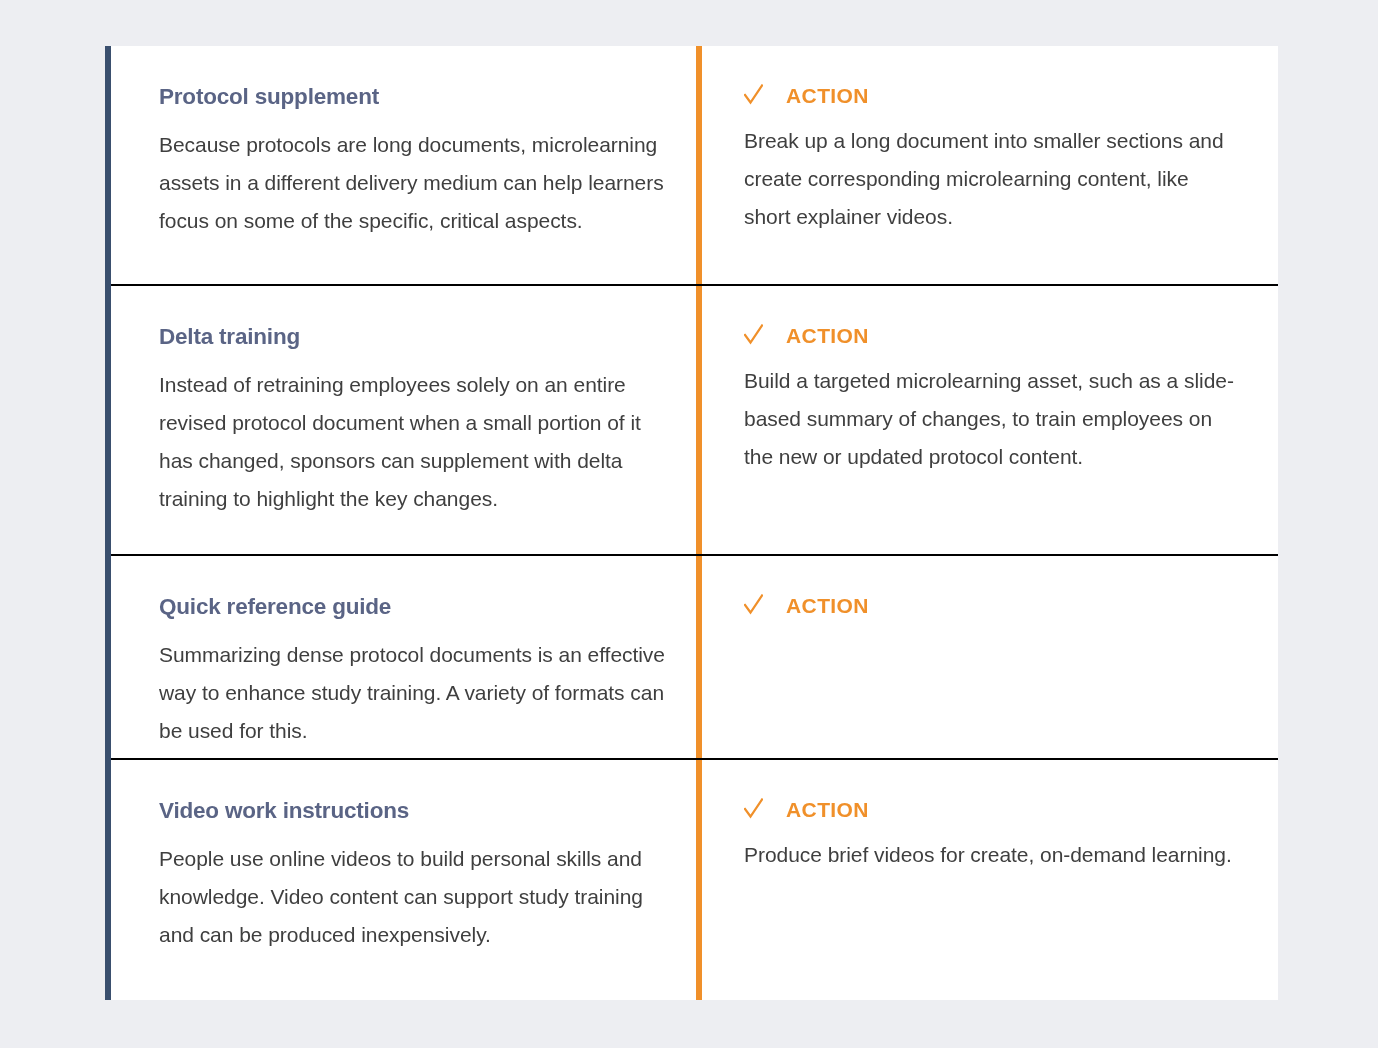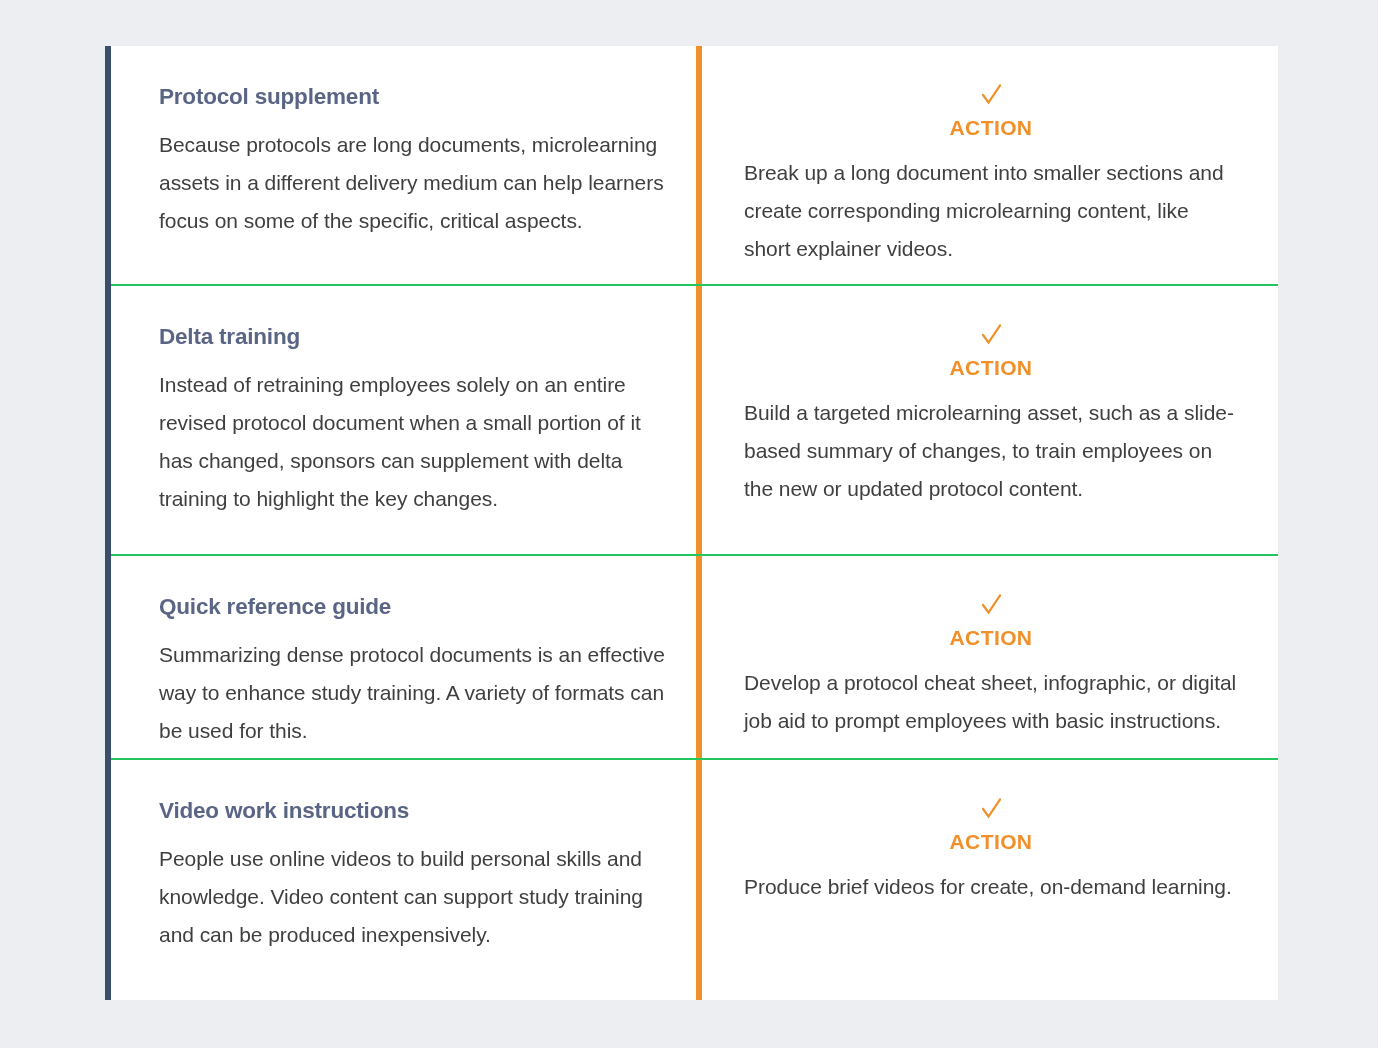--- a/index.html
+++ b/index.html
@@ -48,21 +48,21 @@
     position: relative;
     z-index: 2;
   }
 
   .row {
     display: flex;
     width: 100%;
     box-sizing: border-box;
   }
   .row + .row {
-    border-top: 2px solid #22c55e;
+    border-top: 2px solid #000000;
   }
 
   .row-1 { height: 238px; }
   .row-2 { height: 270px; }
   .row-3 { height: 204px; }
   .row-4 { height: 241px; }
 
   .cell {
     box-sizing: border-box;
     overflow: hidden;
@@ -91,28 +91,27 @@
     margin: 0;
     font-size: 21px;
     line-height: 38px;
     color: #3f3f3f;
     letter-spacing: -0.05px;
   }
 
   .action-label {
     margin: 0 0 15px 0;
     display: flex;
-    align-items: center;
-    gap: 11px;
+    align-items: flex-start;
+    gap: 23px;
     font-size: 21px;
     font-weight: bold;
     color: #f0902a;
     letter-spacing: 0.4px;
     line-height: 1.1;
-    flex-direction: column;
   }
   .check-icon {
     display: inline-block;
     width: 19px;
     height: 21px;
     flex: 0 0 19px;
     line-height: 0;
   }
   .check-icon svg { display: block; }
   .action-word { display: inline-block; }
@@ -171,21 +170,20 @@
         </div>
         <div class="cell cell-right">
           <div class="action-label">
             <span class="check-icon">
               <svg width="19" height="21" viewBox="0 0 19 21" xmlns="http://www.w3.org/2000/svg" aria-hidden="true">
                 <path d="M1 11 L6.5 18.5 L18 1.5" fill="none" stroke="#f0902a" stroke-width="2.2" stroke-linecap="square"></path>
               </svg>
             </span>
             <span class="action-word">ACTION</span>
           </div>
-          <p class="action-body">Develop a protocol cheat sheet, infographic, or digital job aid to prompt employees with basic instructions.</p>
         </div>
       </div>
 
       <div class="row row-4">
         <div class="cell cell-left">
           <h3 class="topic-title">Video work instructions</h3>
           <p class="topic-body">People use online videos to build personal skills and knowledge. Video content can support study training and can be produced inexpensively.</p>
         </div>
         <div class="cell cell-right">
           <div class="action-label">

